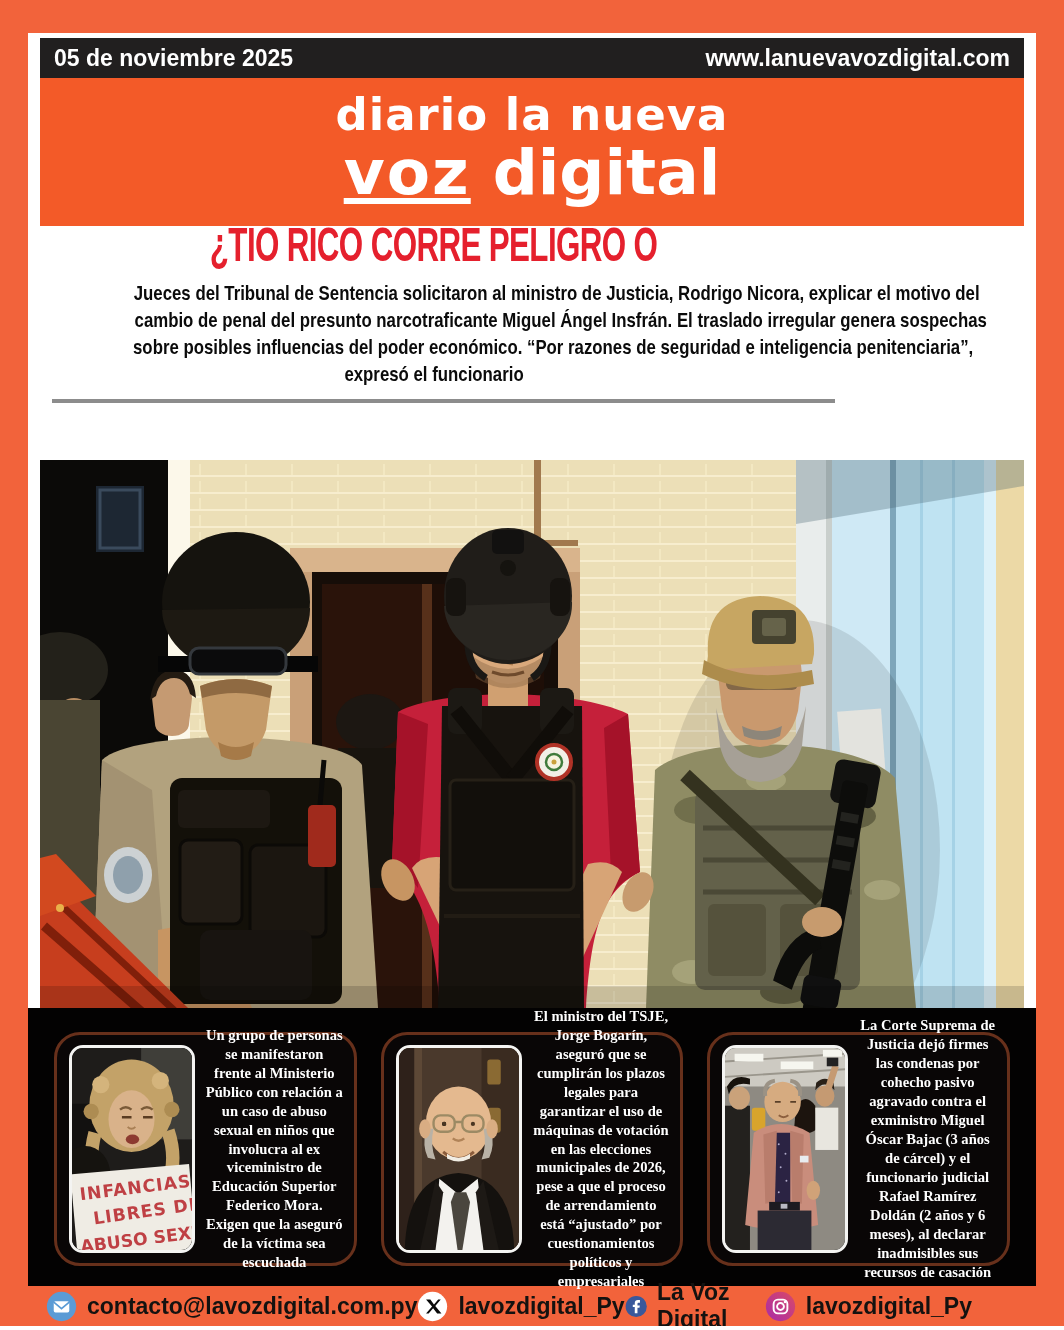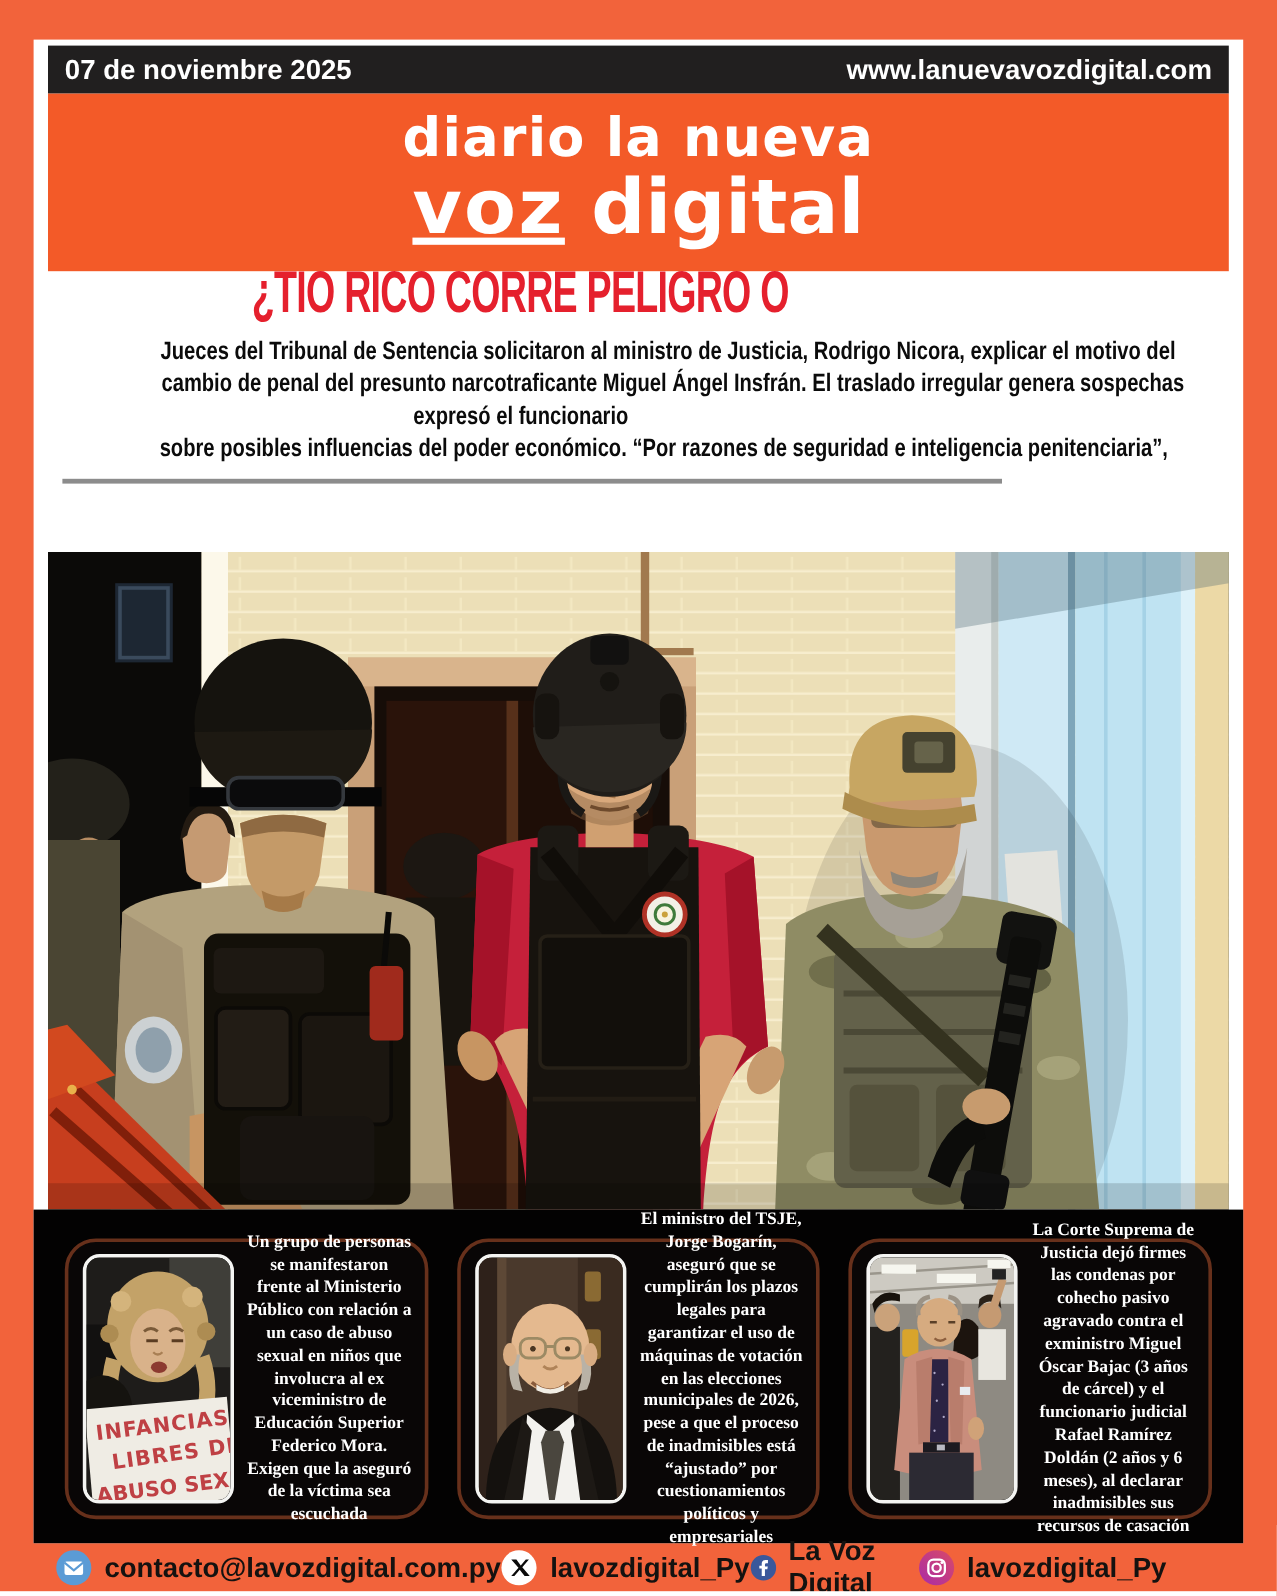--- a/index.html
+++ b/index.html
@@ -66,36 +66,36 @@
   .fitem svg{display:block;}
   .flabel{font-size:23px;font-weight:bold;color:#141210;}
   .bottom-strip{position:absolute;left:0;bottom:0;width:1064px;height:4px;background:#ffffff;}
 </style>
 </head>
 <body>
 
 <div class="white-card">
 
   <div class="topbar">
-    <span>07 de noviembre 2025</span>
+    <span>05 de noviembre 2025</span>
     <span>www.lanuevavozdigital.com</span>
   </div>
 
   <div class="band">
     <div class="m1">diario la nueva</div>
     <div class="m2"><span class="vz">voz</span><span> digital</span></div>
   </div>
 
   <div class="headzone">
     <div class="hline"><span>¿TIO RICO CORRE PELIGRO O</span></div>
     <div class="deck">
       <div class="dline"><span>Jueces del Tribunal de Sentencia solicitaron al ministro de Justicia, Rodrigo Nicora, explicar el motivo del</span></div>
       <div class="dline"><span>cambio de penal del presunto narcotraficante Miguel Ángel Insfrán. El traslado irregular genera sospechas</span></div>
+      <div class="dline"><span>sobre posibles influencias del poder económico. “Por razones de seguridad e inteligencia penitenciaria”,</span></div>
       <div class="dline"><span>expresó el funcionario</span></div>
-      <div class="dline"><span>sobre posibles influencias del poder económico. “Por razones de seguridad e inteligencia penitenciaria”,</span></div>
     </div>
     <div class="divider"></div>
   </div>
 
   <div class="photo">
     <svg width="984" height="548" viewBox="0 0 984 548" preserveAspectRatio="none">
       <defs>
         <pattern id="brick" width="46" height="17" patternUnits="userSpaceOnUse">
           <rect width="46" height="17" fill="#EDE2BC"></rect>
           <rect y="15" width="46" height="2" fill="#F8F1D4"></rect>
@@ -335,21 +335,21 @@
           <rect x="66" y="70" width="22" height="17" rx="7" fill="none" stroke="#9C8A64" stroke-width="2.5"></rect>
           <line x1="58" y1="77" x2="66" y2="77" stroke="#9C8A64" stroke-width="2.5"></line>
           <circle cx="47" cy="79" r="2.2" fill="#4A3categorie22" fill-opacity="1"></circle>
           <circle cx="47" cy="79" r="2.2" fill="#4A3622"></circle>
           <circle cx="77" cy="79" r="2.2" fill="#4A3622"></circle>
           <path d="M56 94 q6 5 12 0" stroke="#B08358" stroke-width="2.5" fill="none"></path>
           <path d="M46 108 q16 14 32 0" stroke="#8A5C3C" stroke-width="3" fill="none"></path>
           <path d="M50 110 q12 8 24 0 l0 5 q-12 6 -24 0 Z" fill="#F1EDE4"></path>
         </svg>
       </div>
-      <div class="ctext">El ministro del TSJE, Jorge Bogarín, aseguró que se cumplirán los plazos legales para garantizar el uso de máquinas de votación en las elecciones municipales de 2026, pese a que el proceso de inadmisibles está “ajustado” por cuestionamientos políticos y empresariales</div>
+      <div class="ctext">El ministro del TSJE, Jorge Bogarín, aseguró que se cumplirán los plazos legales para garantizar el uso de máquinas de votación en las elecciones municipales de 2026, pese a que el proceso de arrendamiento está “ajustado” por cuestionamientos políticos y empresariales</div>
     </div>
 
     <div class="card">
       <div class="cphoto">
         <svg width="120" height="202" viewBox="0 0 125 210" preserveAspectRatio="none">
           <rect width="125" height="210" fill="#8E8A82"></rect>
           <rect x="0" y="0" width="125" height="40" fill="#CDCAC2"></rect>
           <line x1="0" y1="14" x2="125" y2="6" stroke="#9A968C" stroke-width="2"></line>
           <line x1="0" y1="30" x2="125" y2="22" stroke="#9A968C" stroke-width="2"></line>
           <rect x="10" y="6" width="30" height="8" fill="#F6F6EF"></rect>

